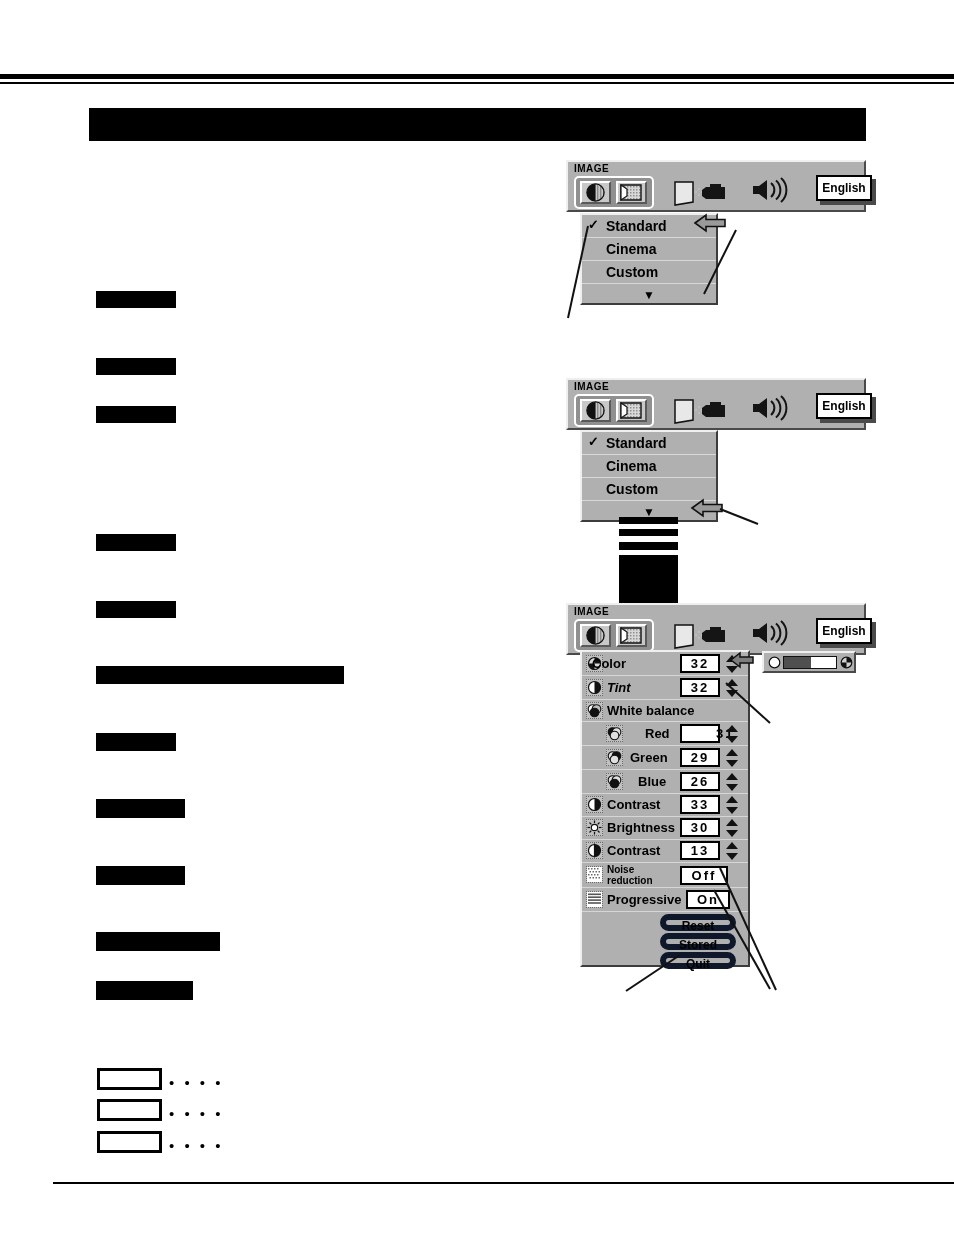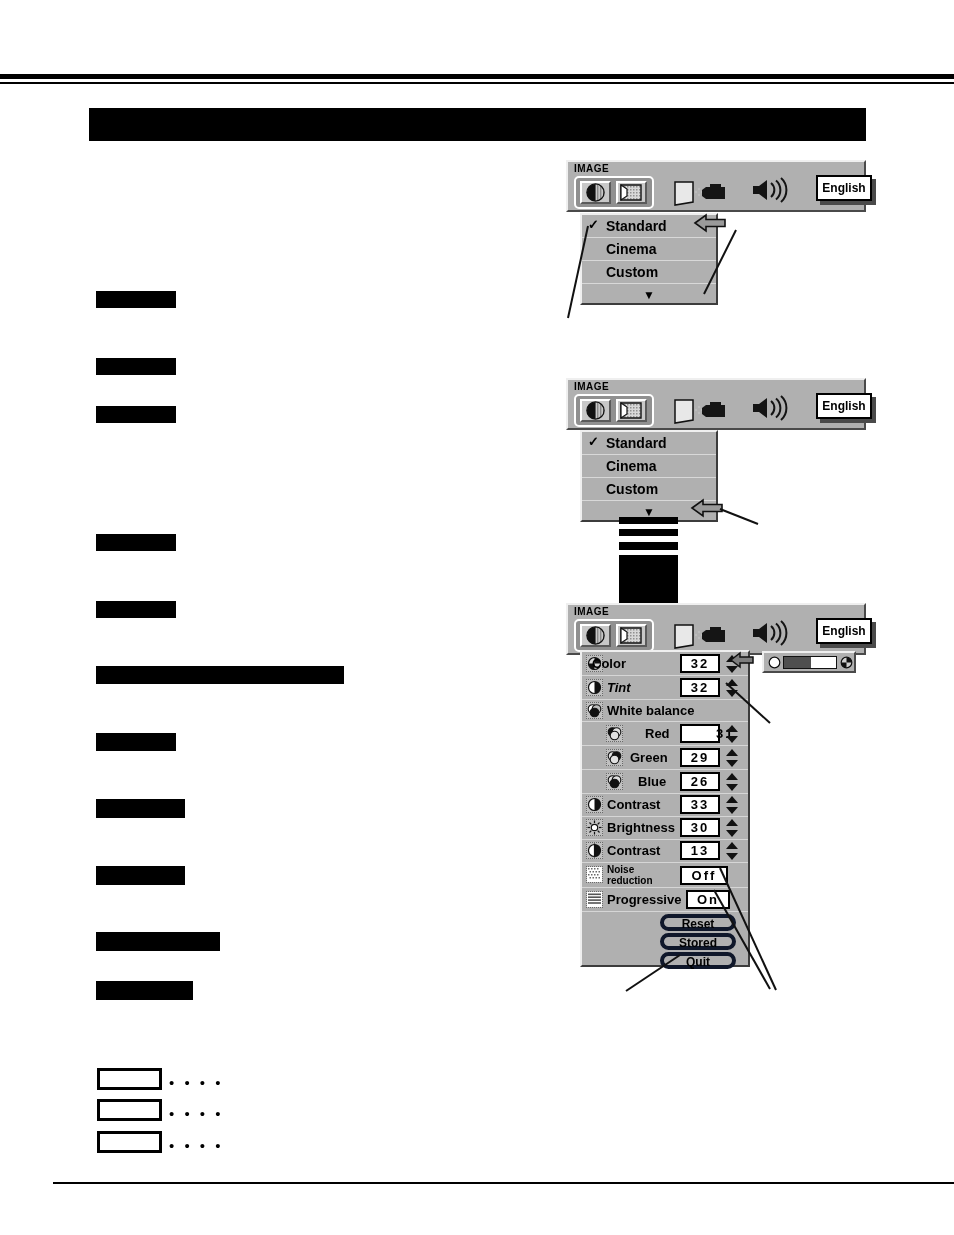--- a/index.html
+++ b/index.html
@@ -178,21 +178,21 @@
     font-family: "Liberation Sans", sans-serif;
   }
   .spin {
     position: absolute;
     width: 14px; height: 20px;
   }
 
   .osdbtn {
     position: absolute;
     background: #b0b0b0;
-    border: 4px solid #0f172a;
+    border: 6px solid #0f172a;
     border-radius: 10px;
     box-sizing: border-box;
     text-align: center;
     font-size: 12px;
     font-weight: bold;
     color: #000;
     font-family: "Liberation Sans", sans-serif;
   }
 
   .ico {

